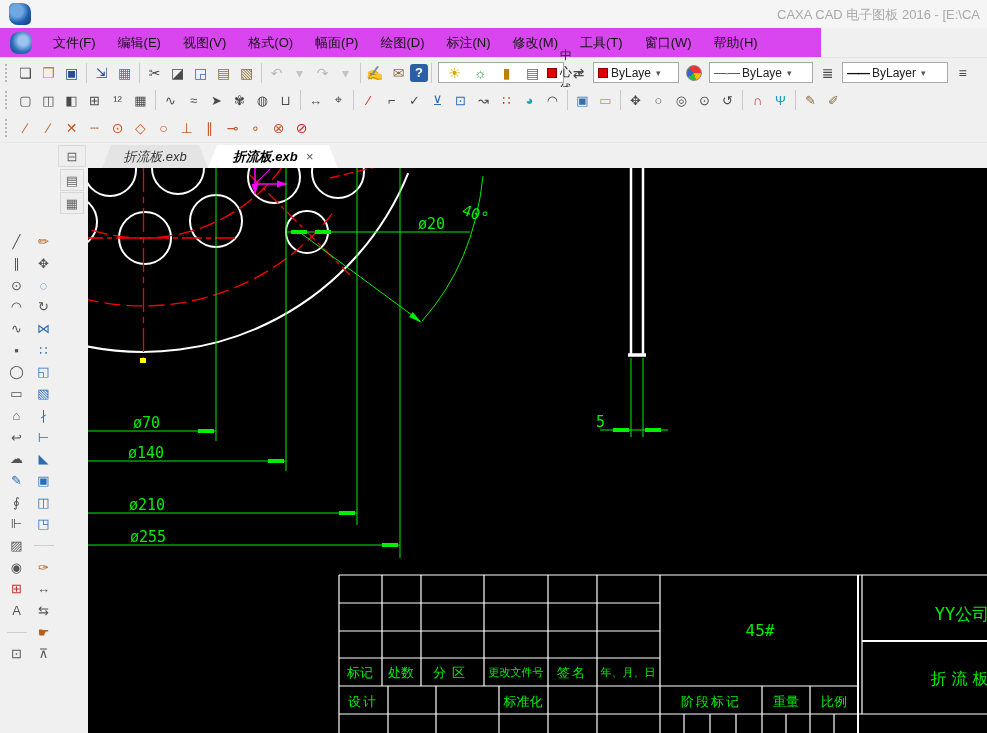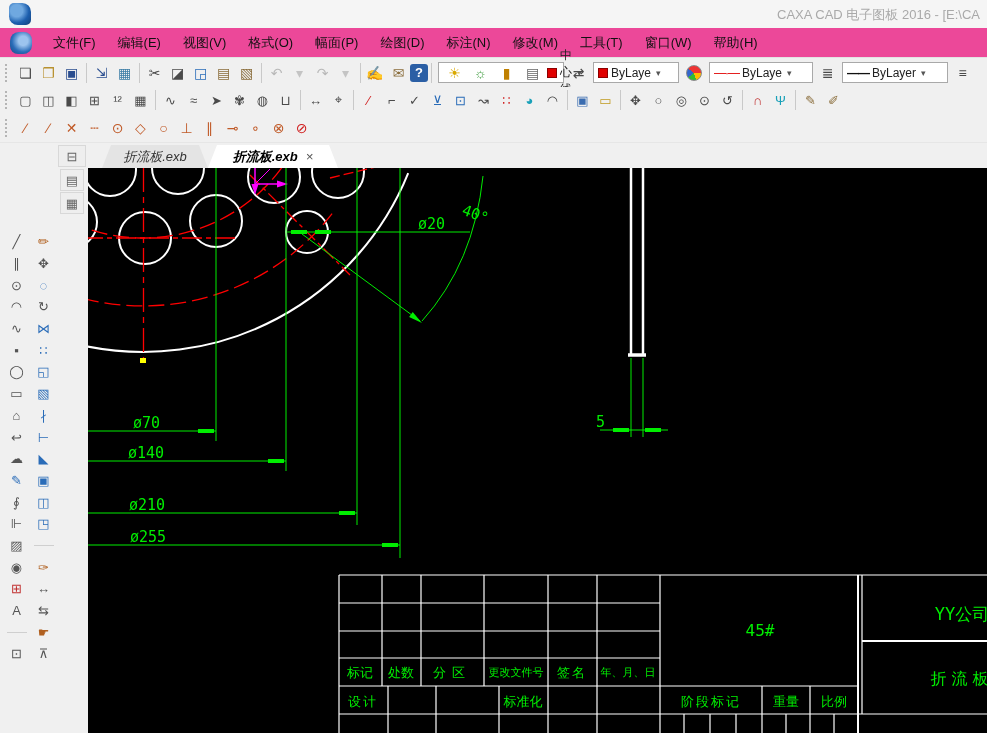--- a/index.html
+++ b/index.html
@@ -10,21 +10,21 @@
     background: #f0f0f0; font-size: 13px; color: #222;
   }
   
   #titlebar { position:absolute; left:0; top:0; width:987px; height:28px; background:#f5f5f5; }
   #app-logo { position:absolute; left:9px; top:3px; width:22px; height:22px;
     background: radial-gradient(circle at 35% 35%, #6fa8e0 0 30%, #1d5fae 60%, #123f78 100%);
     border-radius: 5px 40% 5px 40%; }
   #window-title { position:absolute; left:777px; top:6px; width:230px; white-space:nowrap;
     overflow:hidden; color:#a9a9a9; font-size:13px; }
   
-  #menubar { position:absolute; left:0; top:28px; width:987px; height:29px; background:#ec4899;
+  #menubar { position:absolute; left:0; top:28px; width:821px; height:29px; background:#d946ef;
     display:flex; align-items:center; }
   #menu-logo { width:22px; height:22px; margin:0 10px 0 10px;
     background: radial-gradient(circle at 60% 40%, #9cc4ee 0 25%, #2a6cb8 60%, #16477f 100%);
     border-radius: 40% 8px 40% 8px; }
   .menu-item { padding:4px 11px; color:#111; cursor:default; }
   
   .toolbar { position:absolute; left:0; width:987px; background:#f0f0f0;
     display:flex; align-items:center; padding-left:3px; }
   #tb1 { top:57px; height:30px; border-top:1px solid #e3e3e3; }
   #tb2 { top:87px; height:26px; }

